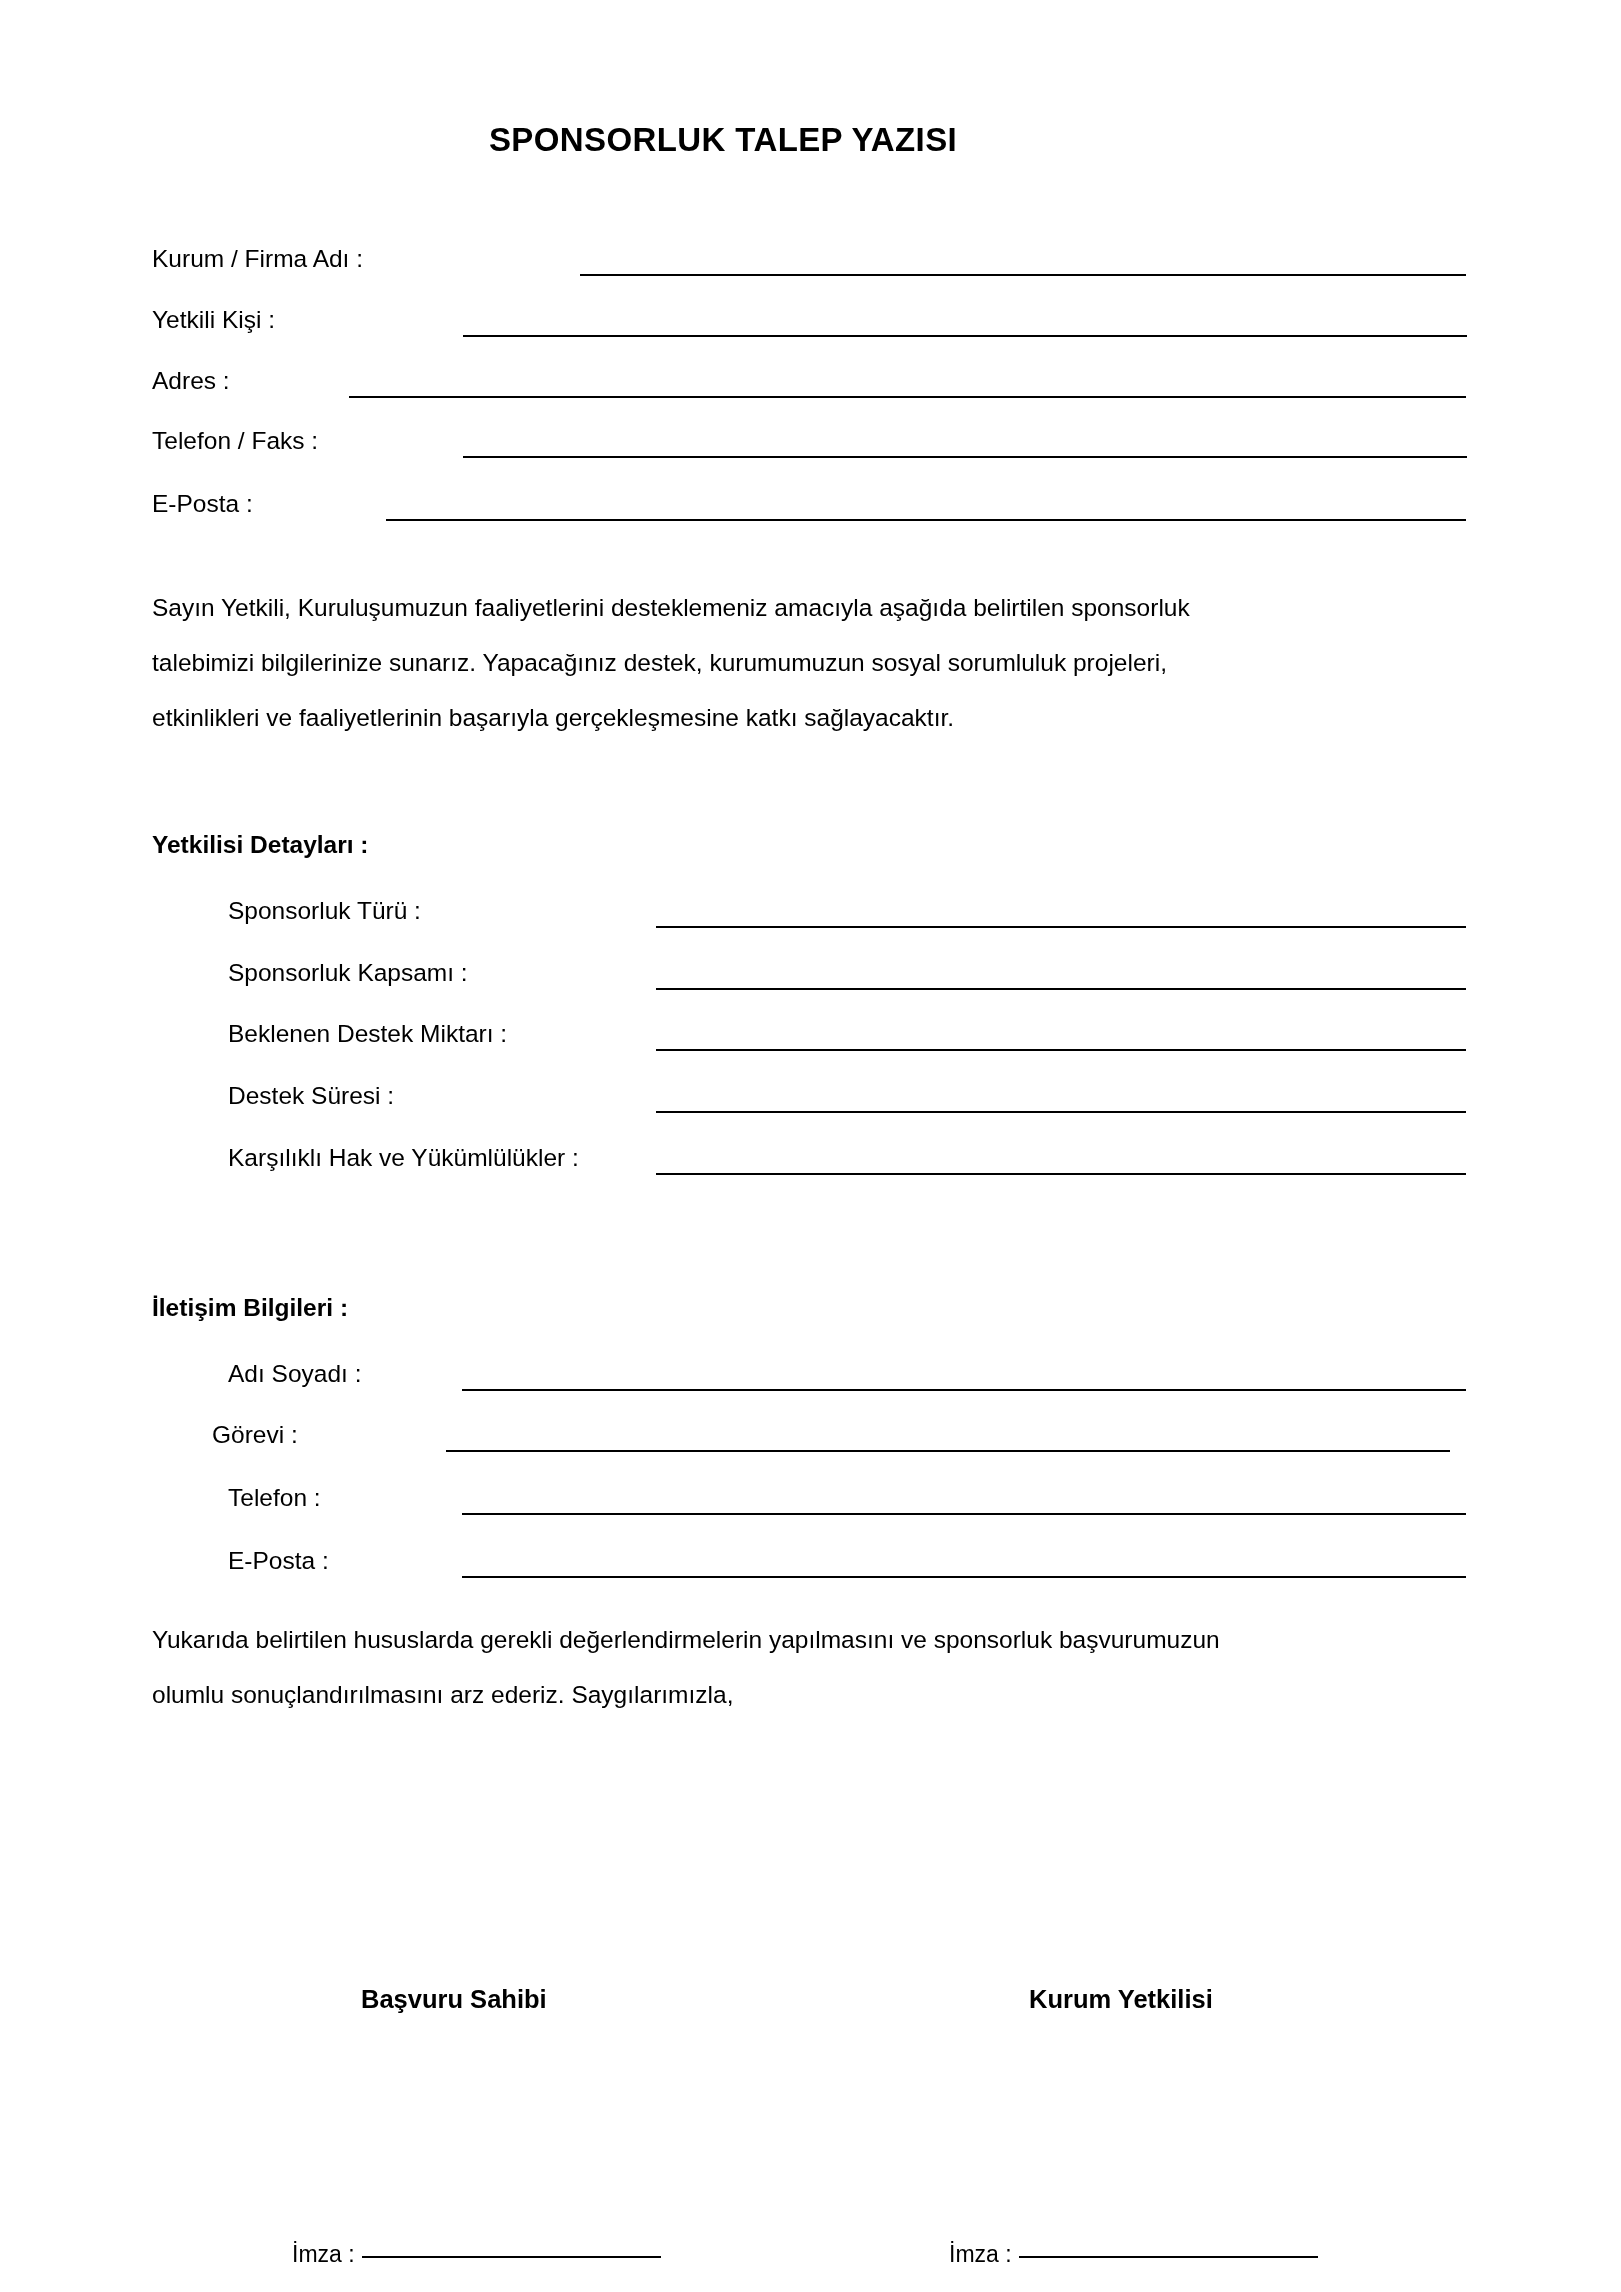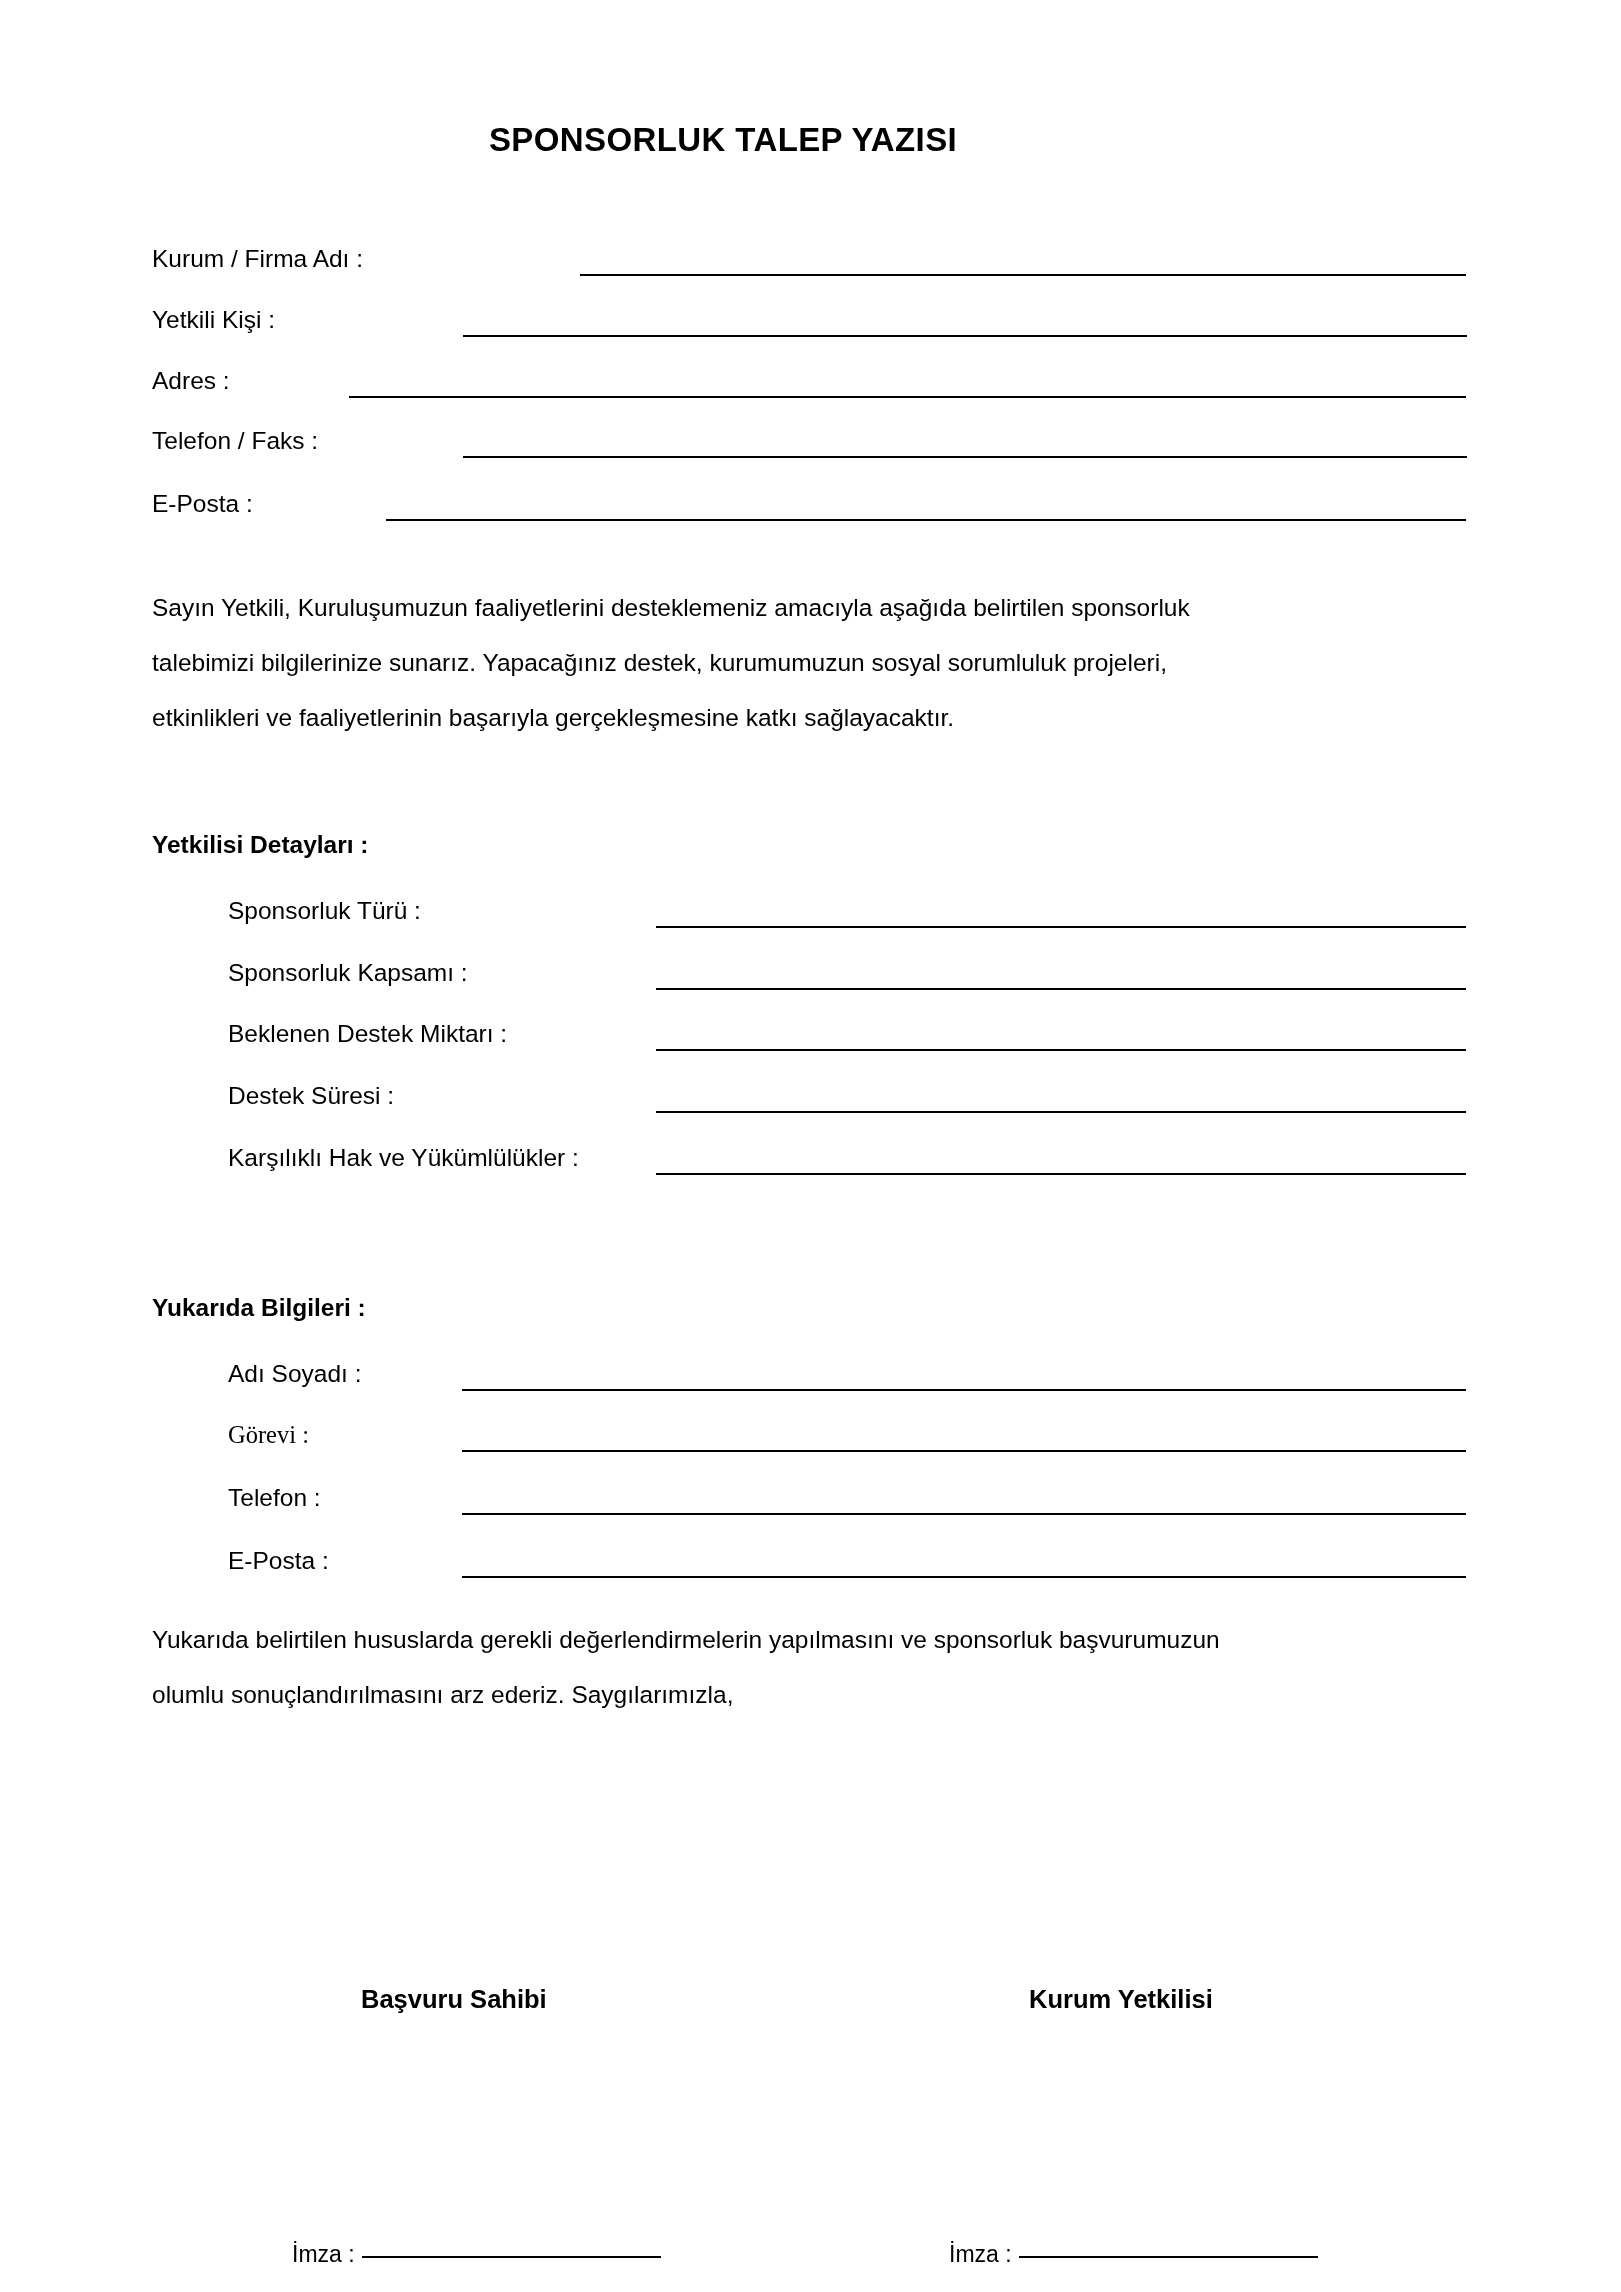--- a/index.html
+++ b/index.html
@@ -157,28 +157,28 @@
   <div class="field-row" style="left:228px; top:1079px; width:1238px;">
     <span class="field-label">Destek Süresi :</span>
     <span class="field-rule" style="left:428px; top:32px; width:810px;"></span>
   </div>
 
   <div class="field-row" style="left:228px; top:1141px; width:1238px;">
     <span class="field-label">Karşılıklı Hak ve Yükümlülükler :</span>
     <span class="field-rule" style="left:428px; top:32px; width:810px;"></span>
   </div>
 
-  <div class="section-heading" style="top:1291px;">Yukarıda Bilgileri :</div>
+  <div class="section-heading" style="top:1291px;">İletişim Bilgileri :</div>
 
   <div class="field-row" style="left:228px; top:1357px; width:1238px;">
     <span class="field-label">Adı Soyadı :</span>
     <span class="field-rule" style="left:234px; top:32px; width:1004px;"></span>
   </div>
 
-  <div class="field-row" style="left:228px; top:1418px; width:1238px;font-family:Liberation Serif, serif;">
+  <div class="field-row" style="left:212px; top:1418px; width:1238px;">
     <span class="field-label">Görevi :</span>
     <span class="field-rule" style="left:234px; top:32px; width:1004px;"></span>
   </div>
 
   <div class="field-row" style="left:228px; top:1481px; width:1238px;">
     <span class="field-label">Telefon :</span>
     <span class="field-rule" style="left:234px; top:32px; width:1004px;"></span>
   </div>
 
   <div class="field-row" style="left:228px; top:1544px; width:1238px;">

